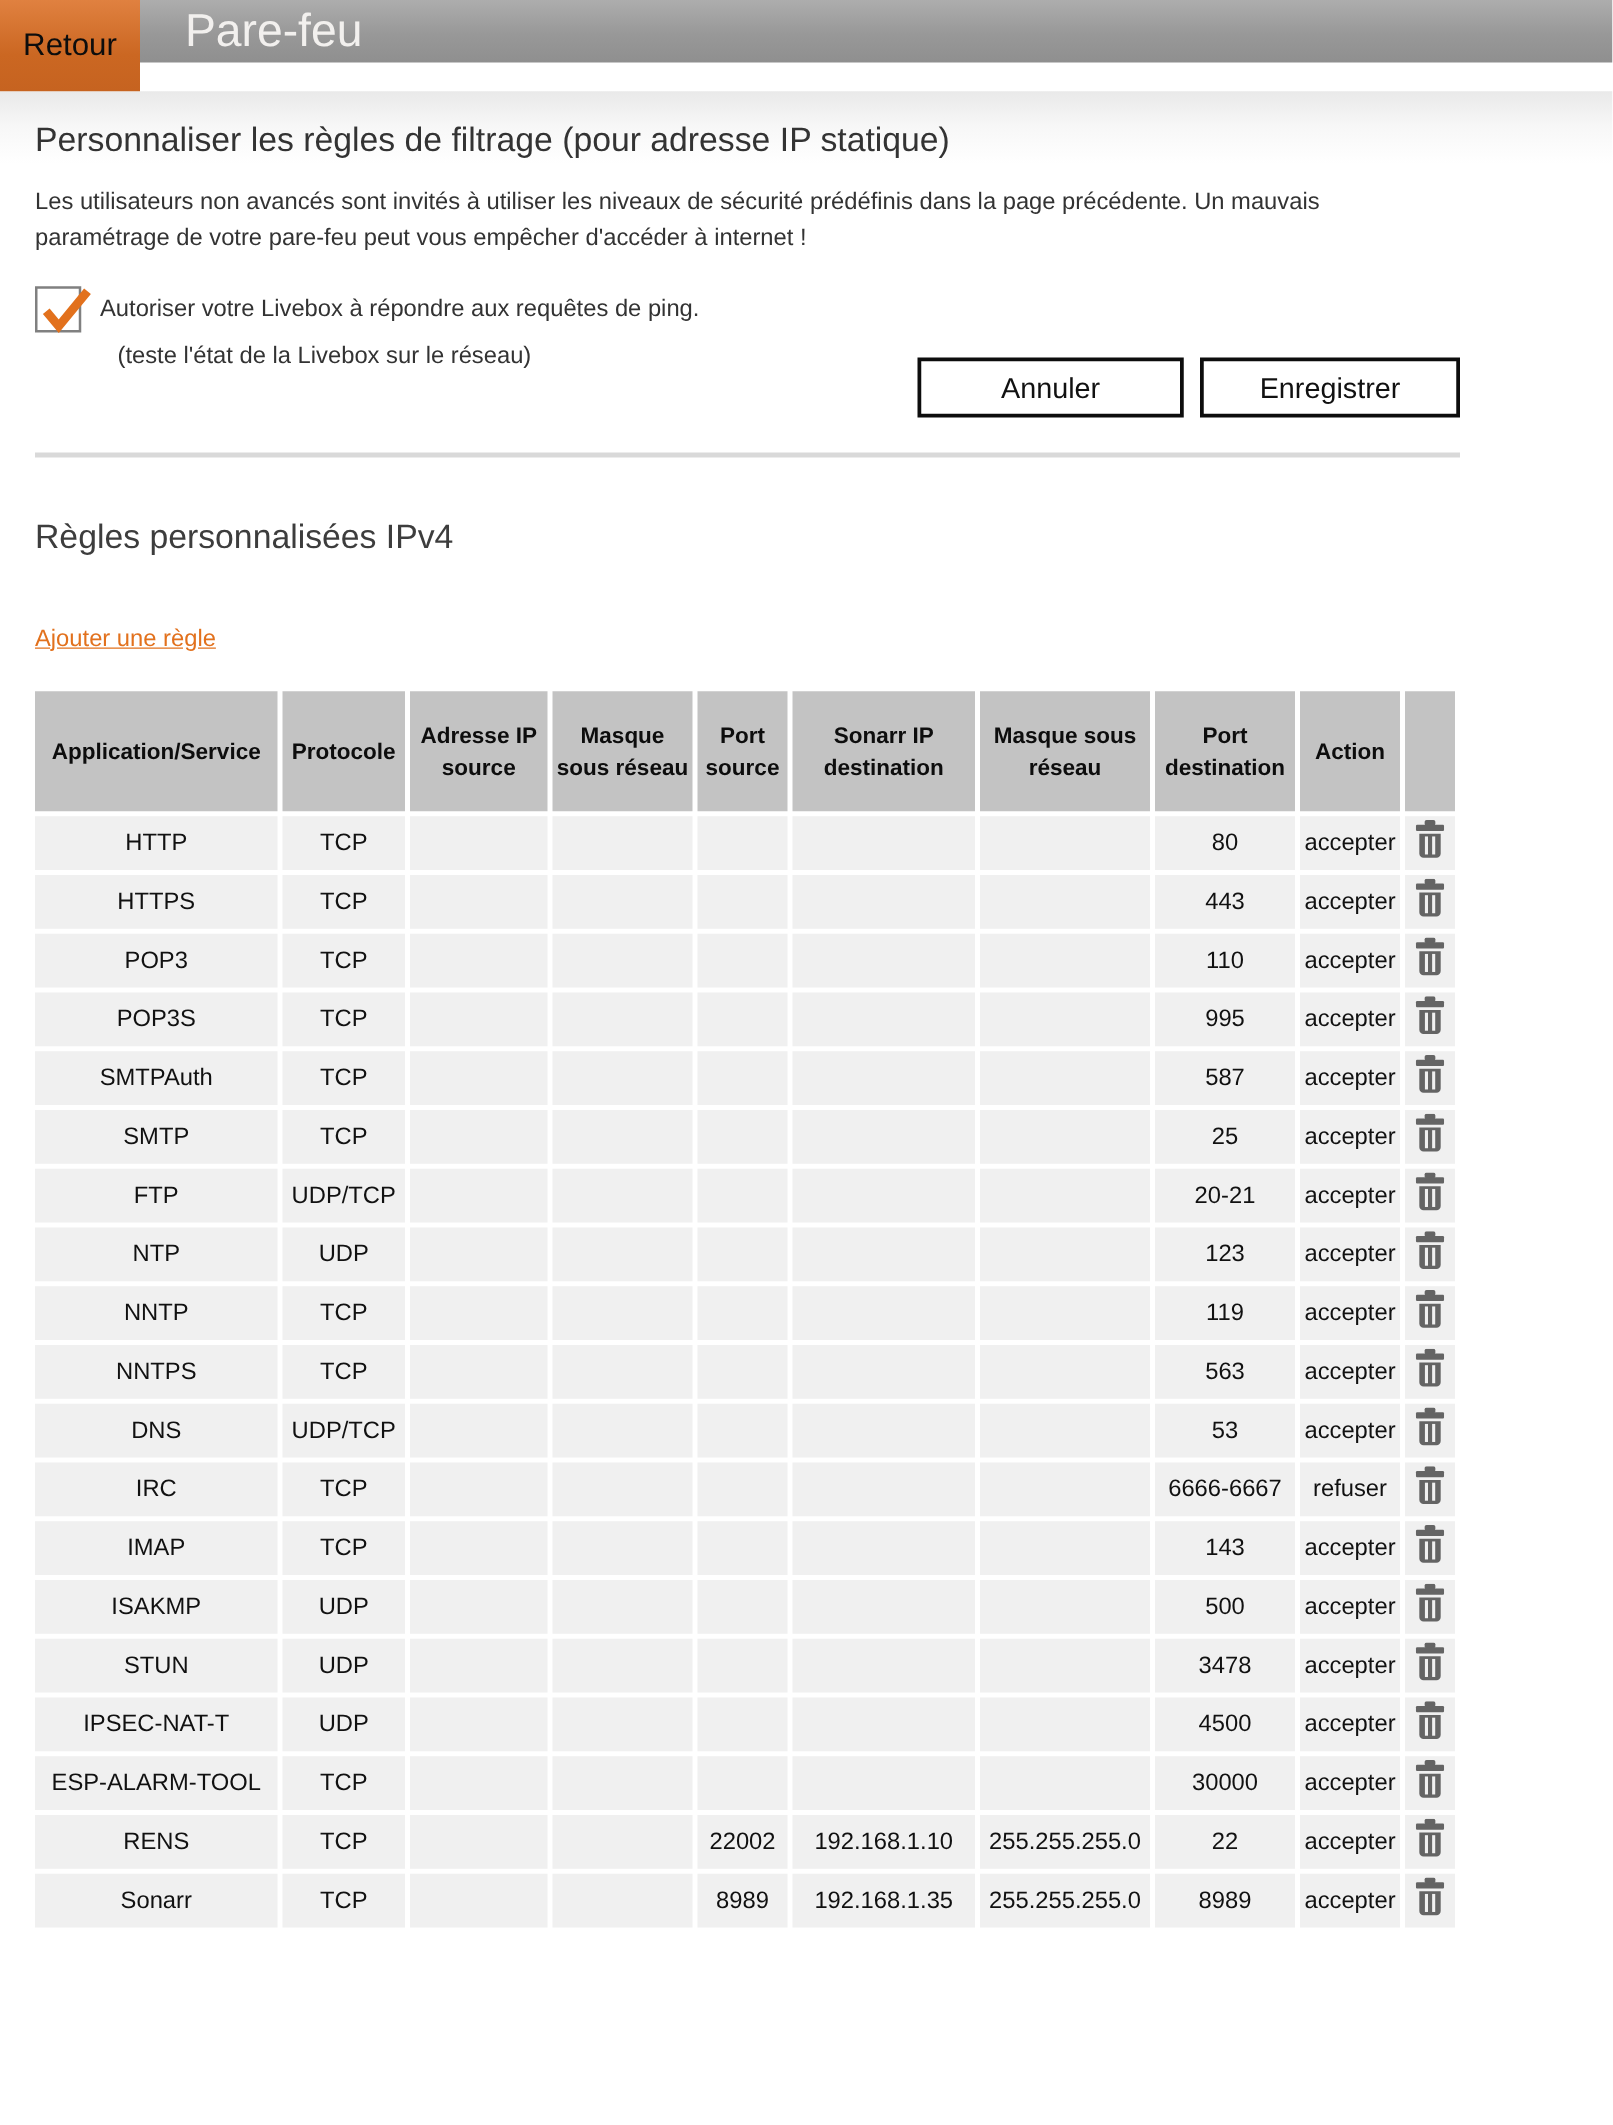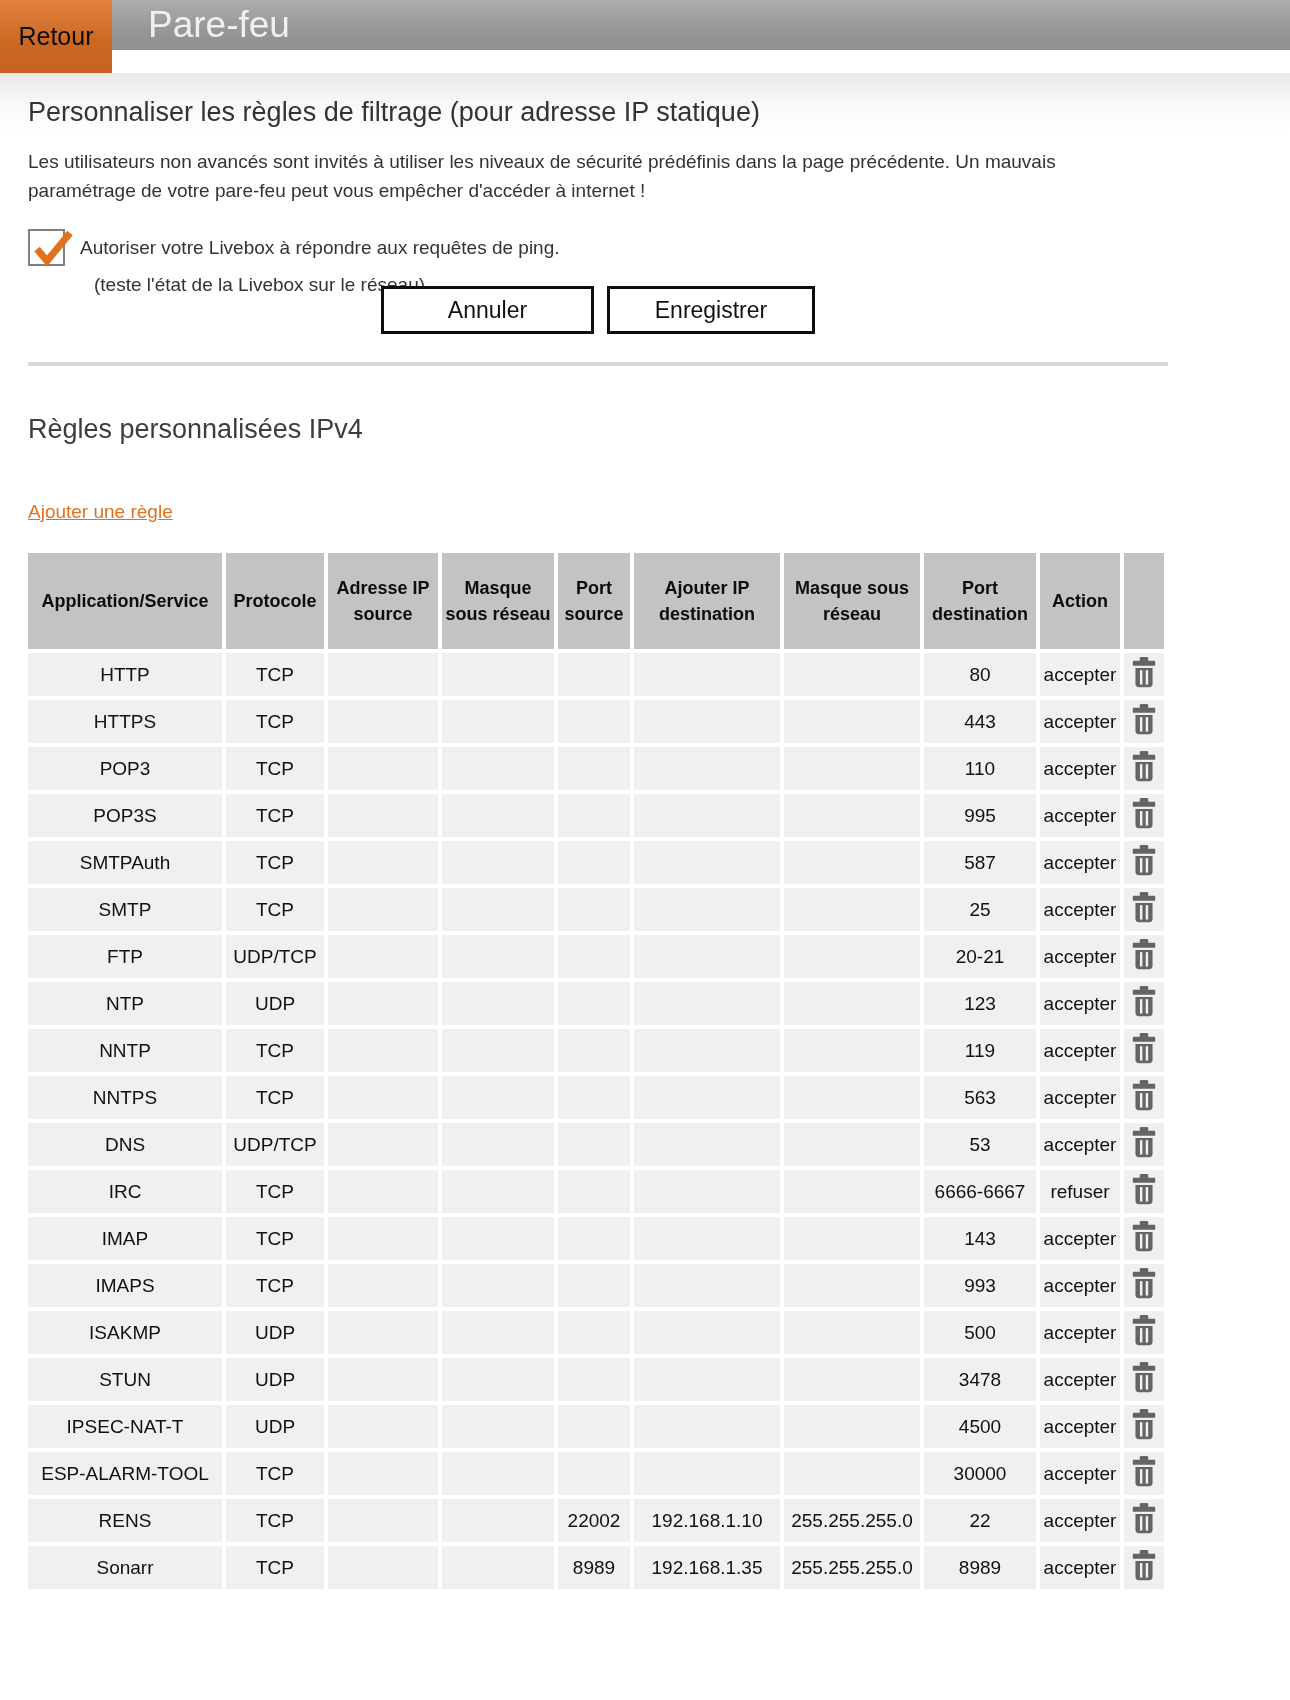--- a/index.html
+++ b/index.html
@@ -35,21 +35,21 @@
   .warning-text { font-size:19px; line-height:1.5; margin:20px 0 0 0; color:#333; max-width:1040px; }
   .checkbox-row { margin-top:24px; display:flex; align-items:center; gap:15px; }
   .checkbox-box {
     width:37px; height:37px; flex:0 0 37px;
     background:#ffffff; border:2px solid #808080;
     position:relative; cursor:pointer;
   }
   .checkbox-box svg { position:absolute; left:2px; top:-3px; overflow:visible; }
   .checkbox-label { font-size:19px; color:#333; }
   .checkbox-sublabel { font-size:19px; color:#333; margin:8px 0 0 66px; }
-  .actions-row { display:flex; justify-content:center; gap:13px; margin-top:-10px; }
+  .actions-row { display:flex; justify-content:flex-end; gap:13px; margin-top:-10px; }
   .btn {
     background:#ffffff; border:3px solid #0d0d0d; color:#111;
     font-size:23px; font-family:"Liberation Sans", sans-serif;
     height:48px; display:flex; align-items:center; justify-content:center;
     cursor:pointer;
   }
   .btn-cancel { width:213px; }
   .btn-save  { width:208px; }
   .divider { height:4px; background:#d9d9d9; margin-top:28px; }
   .section-title { font-size:27px; font-weight:400; color:#3d3d3d; margin:48px 0 0 0; }
@@ -136,21 +136,21 @@
         <col class="c-act">
         <col class="c-del">
     </colgroup>
     <thead>
         <tr>
           <th>Application/Service</th>
           <th>Protocole</th>
           <th>Adresse IP source</th>
           <th>Masque sous réseau</th>
           <th>Port source</th>
-          <th>Ajouter IP destination</th>
+          <th>Sonarr IP destination</th>
           <th>Masque sous réseau</th>
           <th>Port destination</th>
           <th>Action</th>
           <th></th>
         </tr>
       </thead>
     <tbody>
         <tr>
           <td>HTTP</td>
           <td>TCP</td>
@@ -379,38 +379,20 @@
           <td>accepter</td>
           <td><button class="delete-btn"><svg width="26" height="31" viewBox="0 0 24 29">
                 <rect x="8" y="0" width="8" height="4.2" rx="1.4" fill="#646464"></rect>
                 <rect x="1.5" y="3.6" width="21" height="4.6" rx="0.8" fill="#646464"></rect>
                 <path d="M4 10.3 h16 v14.7 a3.2 3.2 0 0 1 -3.2 3.2 h-9.6 a3.2 3.2 0 0 1 -3.2 -3.2 z" fill="#646464"></path>
                 <rect x="8.2" y="12.3" width="2.3" height="13.5" fill="#f0f0f0"></rect>
                 <rect x="13.6" y="12.3" width="2.3" height="13.5" fill="#f0f0f0"></rect>
               </svg></button></td>
         </tr>
         <tr>
-          <td>IMAPS</td>
-          <td>TCP</td>
-          <td></td>
-          <td></td>
-          <td></td>
-          <td></td>
-          <td></td>
-          <td>993</td>
-          <td>accepter</td>
-          <td><button class="delete-btn"><svg width="26" height="31" viewBox="0 0 24 29">
-                <rect x="8" y="0" width="8" height="4.2" rx="1.4" fill="#646464"></rect>
-                <rect x="1.5" y="3.6" width="21" height="4.6" rx="0.8" fill="#646464"></rect>
-                <path d="M4 10.3 h16 v14.7 a3.2 3.2 0 0 1 -3.2 3.2 h-9.6 a3.2 3.2 0 0 1 -3.2 -3.2 z" fill="#646464"></path>
-                <rect x="8.2" y="12.3" width="2.3" height="13.5" fill="#f0f0f0"></rect>
-                <rect x="13.6" y="12.3" width="2.3" height="13.5" fill="#f0f0f0"></rect>
-              </svg></button></td>
-        </tr>
-        <tr>
           <td>ISAKMP</td>
           <td>UDP</td>
           <td></td>
           <td></td>
           <td></td>
           <td></td>
           <td></td>
           <td>500</td>
           <td>accepter</td>
           <td><button class="delete-btn"><svg width="26" height="31" viewBox="0 0 24 29">

